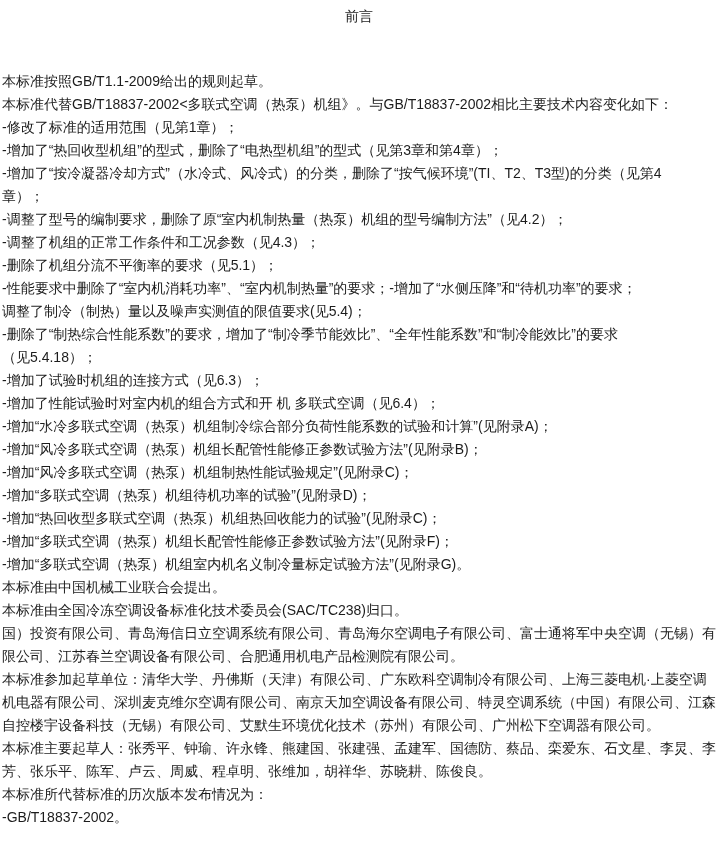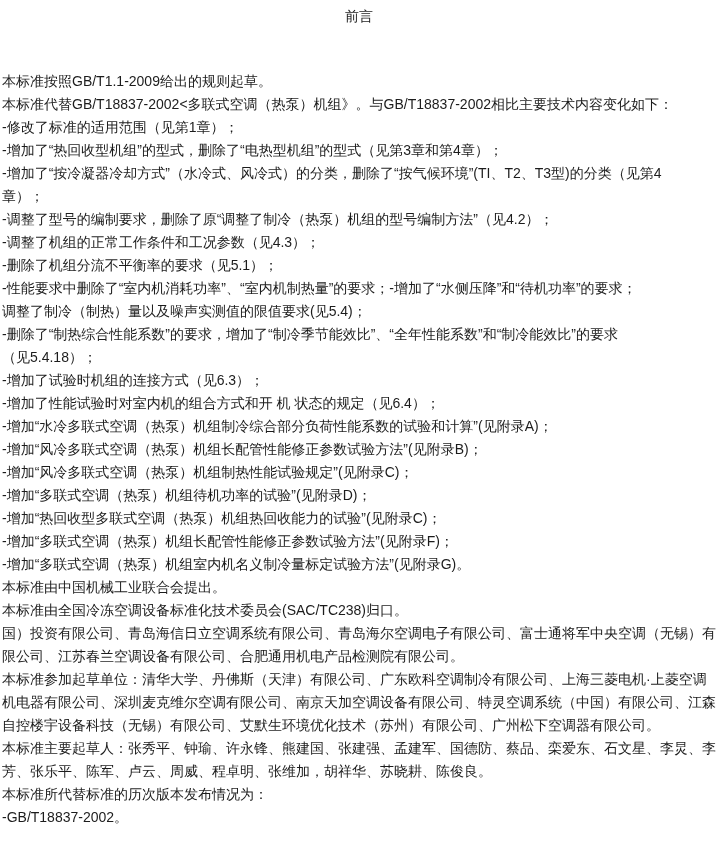--- a/index.html
+++ b/index.html
@@ -44,29 +44,29 @@
 
 <main class="page">
   <h1 class="doc-title">前言</h1>
   <div class="doc-body">
       <div class="line">本标准按照GB/T1.1-2009给出的规则起草。</div>
       <div class="line">本标准代替GB/T18837-2002&lt;多联式空调（热泵）机组》。与GB/T18837-2002相比主要技术内容变化如下：</div>
       <div class="line">-修改了标准的适用范围（见第1章）；</div>
       <div class="line">-增加了“热回收型机组”的型式，删除了“电热型机组”的型式（见第3章和第4章）；</div>
       <div class="line">-增加了“按冷凝器冷却方式”（水冷式、风冷式）的分类，删除了“按气候环境”(TI、T2、T3型)的分类（见第4</div>
       <div class="line">章）；</div>
-      <div class="line">-调整了型号的编制要求，删除了原“调整了制冷（热泵）机组的型号编制方法”（见4.2）；</div>
+      <div class="line">-调整了型号的编制要求，删除了原“室内机制热量（热泵）机组的型号编制方法”（见4.2）；</div>
       <div class="line">-调整了机组的正常工作条件和工况参数（见4.3）；</div>
       <div class="line">-删除了机组分流不平衡率的要求（见5.1）；</div>
       <div class="line">-性能要求中删除了“室内机消耗功率”、“室内机制热量”的要求；-增加了“水侧压降”和“待机功率”的要求；</div>
       <div class="line">调整了制冷（制热）量以及噪声实测值的限值要求(见5.4)；</div>
       <div class="line">-删除了“制热综合性能系数”的要求，增加了“制冷季节能效比”、“全年性能系数”和“制冷能效比”的要求</div>
       <div class="line">（见5.4.18）；</div>
       <div class="line">-增加了试验时机组的连接方式（见6.3）；</div>
-      <div class="line">-增加了性能试验时对室内机的组合方式和开 机 状态的规定（见6.4）；</div>
+      <div class="line">-增加了性能试验时对室内机的组合方式和开 机 多联式空调（见6.4）；</div>
       <div class="line">-增加“水冷多联式空调（热泵）机组制冷综合部分负荷性能系数的试验和计算”(见附录A)；</div>
       <div class="line">-增加“风冷多联式空调（热泵）机组长配管性能修正参数试验方法”(见附录B)；</div>
       <div class="line">-增加“风冷多联式空调（热泵）机组制热性能试验规定”(见附录C)；</div>
       <div class="line">-增加“多联式空调（热泵）机组待机功率的试验”(见附录D)；</div>
       <div class="line">-增加“热回收型多联式空调（热泵）机组热回收能力的试验”(见附录C)；</div>
       <div class="line">-增加“多联式空调（热泵）机组长配管性能修正参数试验方法”(见附录F)；</div>
       <div class="line">-增加“多联式空调（热泵）机组室内机名义制冷量标定试验方法”(见附录G)。</div>
       <div class="line">本标准由中国机械工业联合会提出。</div>
       <div class="line">本标准由全国冷冻空调设备标准化技术委员会(SAC/TC238)归口。</div>
       <div class="line">国）投资有限公司、青岛海信日立空调系统有限公司、青岛海尔空调电子有限公司、富士通将军中央空调（无锡）有</div>

